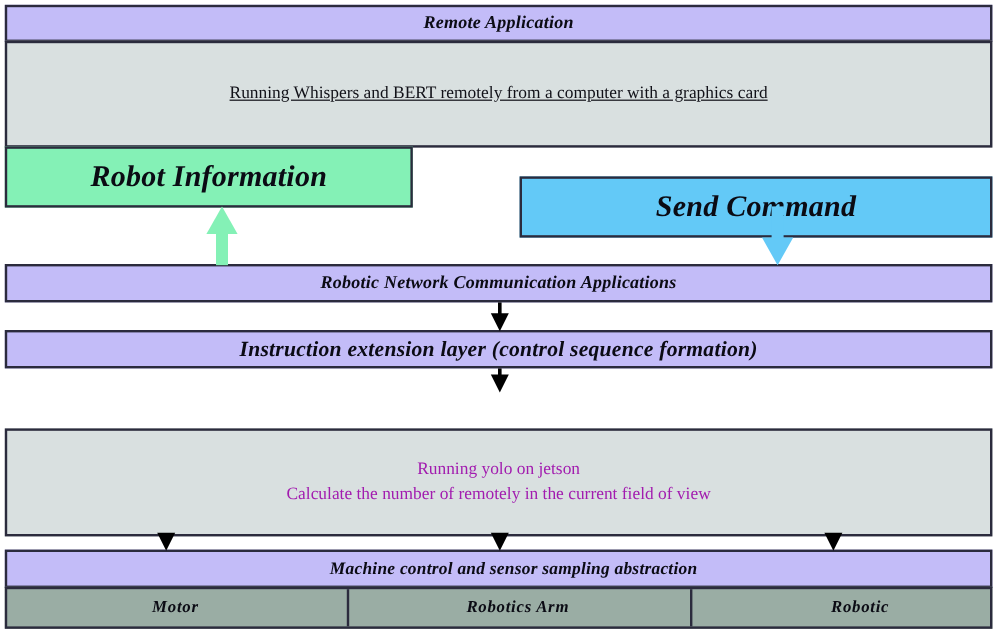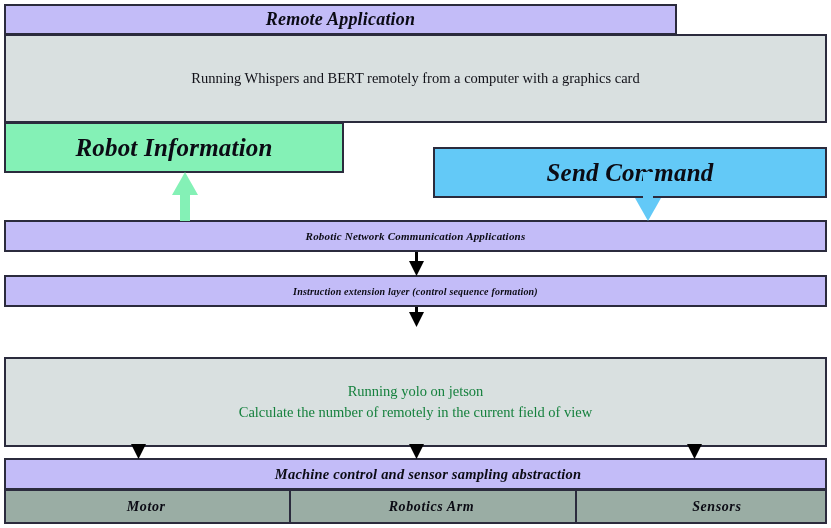--- a/index.html
+++ b/index.html
@@ -40,60 +40,61 @@
   .green  { background: #84f1b6; }
   .blue   { background: #63c9f7; margin-top: 25px; }
 
   
   #remote-group {
     position: absolute;
     left: 4px; top: 4px;
     width: 823px; height: 169px;
   }
   #remote-header {
-    left: 0; top: 0; width: 673px; height: 31px;
-    font-size: 18px;
+    left: 0; top: 0; width: 823px; height: 31px;
+    font-size: 15px;
   }
   #remote-body {
     left: 0; top: 30px; width: 823px; height: 89px;
     flex-direction: column;
     font-size: 14.5px;
     color: #111118;
     line-height: 21px;
+    text-decoration: underline;
   }
   #remote-body .line { display: block; }
   #robot-info-box {
     left: 0; top: 118px; width: 340px; height: 51px;
     font-size: 25px;
   }
   #send-command-box {
     left: 429px; top: 118px; width: 394px; height: 51px;
     font-size: 25px;
   }
 
   
   #net-comm-bar {
     left: 4px; top: 220px; width: 823px; height: 32px;
-    font-size: 11px;
+    font-size: 15px;
   }
   #instr-bar {
     left: 4px; top: 275px; width: 823px; height: 32px;
-    font-size: 10px;
+    font-size: 18px;
   }
 
   
   #local-header {
     left: 4px; top: 326px; width: 823px; height: 32px;
     font-size: 14.5px;
   }
   #local-body {
     left: 4px; top: 357px; width: 823px; height: 90px;
     flex-direction: column;
     font-size: 14.5px;
-    color: #15803d;
+    color: #a21caf;
     line-height: 21px;
   }
   #local-body .line { display: block; }
 
   
   #machine-bar {
     left: 4px; top: 458px; width: 823px; height: 32px;
     font-size: 14.5px;
     padding-left: 25px;
   }
@@ -155,21 +156,21 @@
   <div class="box gray" id="local-body">
     <span class="line">Running yolo on jetson</span>
     <span class="line">Calculate the number of remotely in the current field of view</span>
   </div>
 
   <div class="box purple hdr-bar" id="machine-bar">Machine control and sensor sampling abstraction</div>
 
   <div id="device-row">
     <div class="device-cell">Motor</div>
     <div class="device-cell">Robotics Arm</div>
-    <div class="device-cell">Sensors</div>
+    <div class="device-cell">Robotic</div>
   </div>
 
   <svg id="arrow-layer" viewBox="0 0 831 528" width="831" height="528">
 
     
     <g>
       <rect x="180" y="192" width="10" height="29" fill="#84f1b6"></rect>
       <polygon points="185,172 172,195 198,195" fill="#84f1b6"></polygon>
     </g>
 

